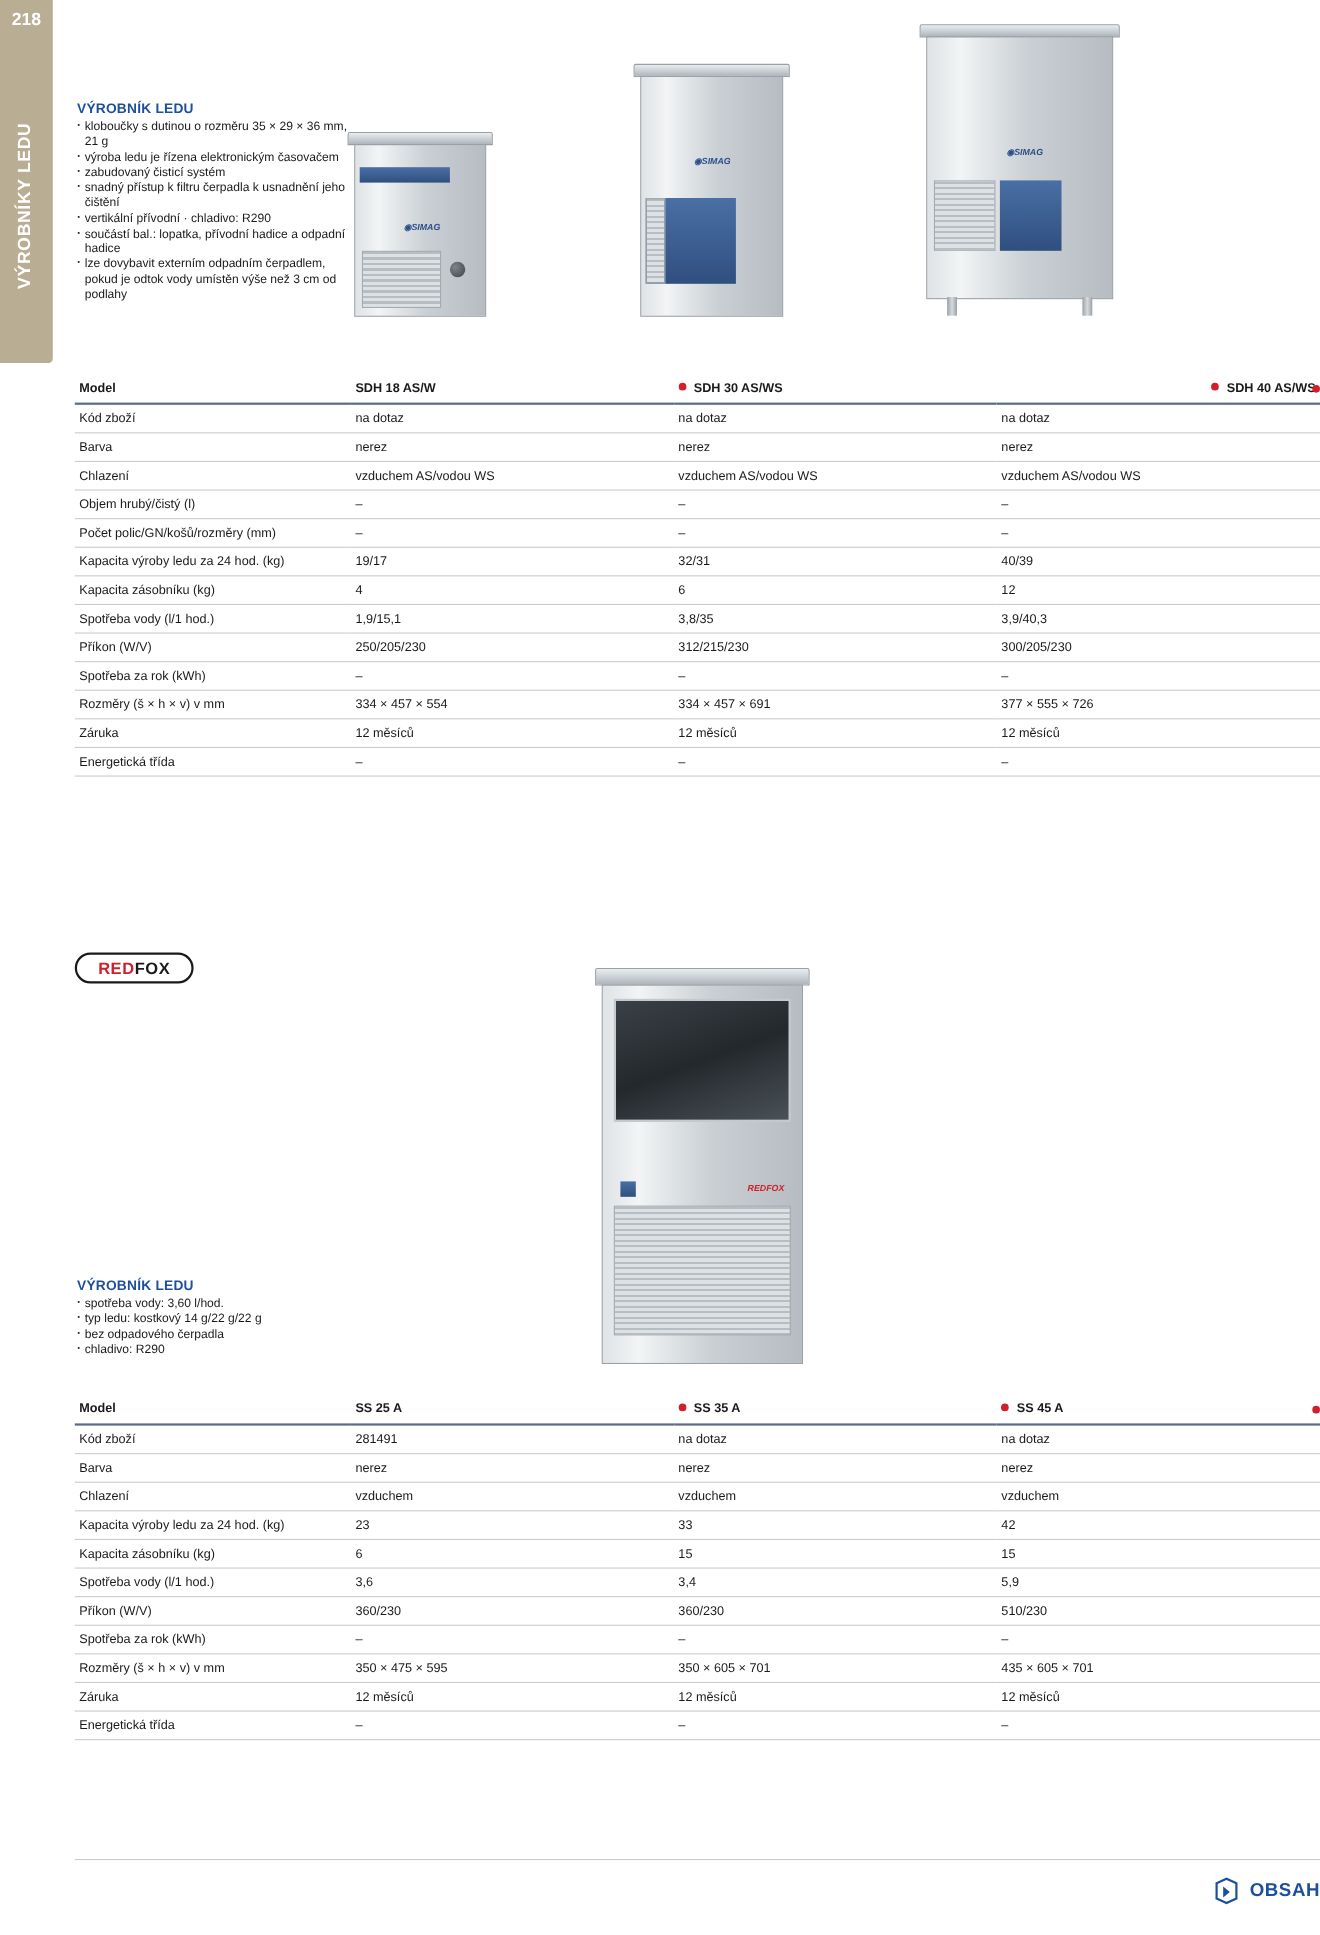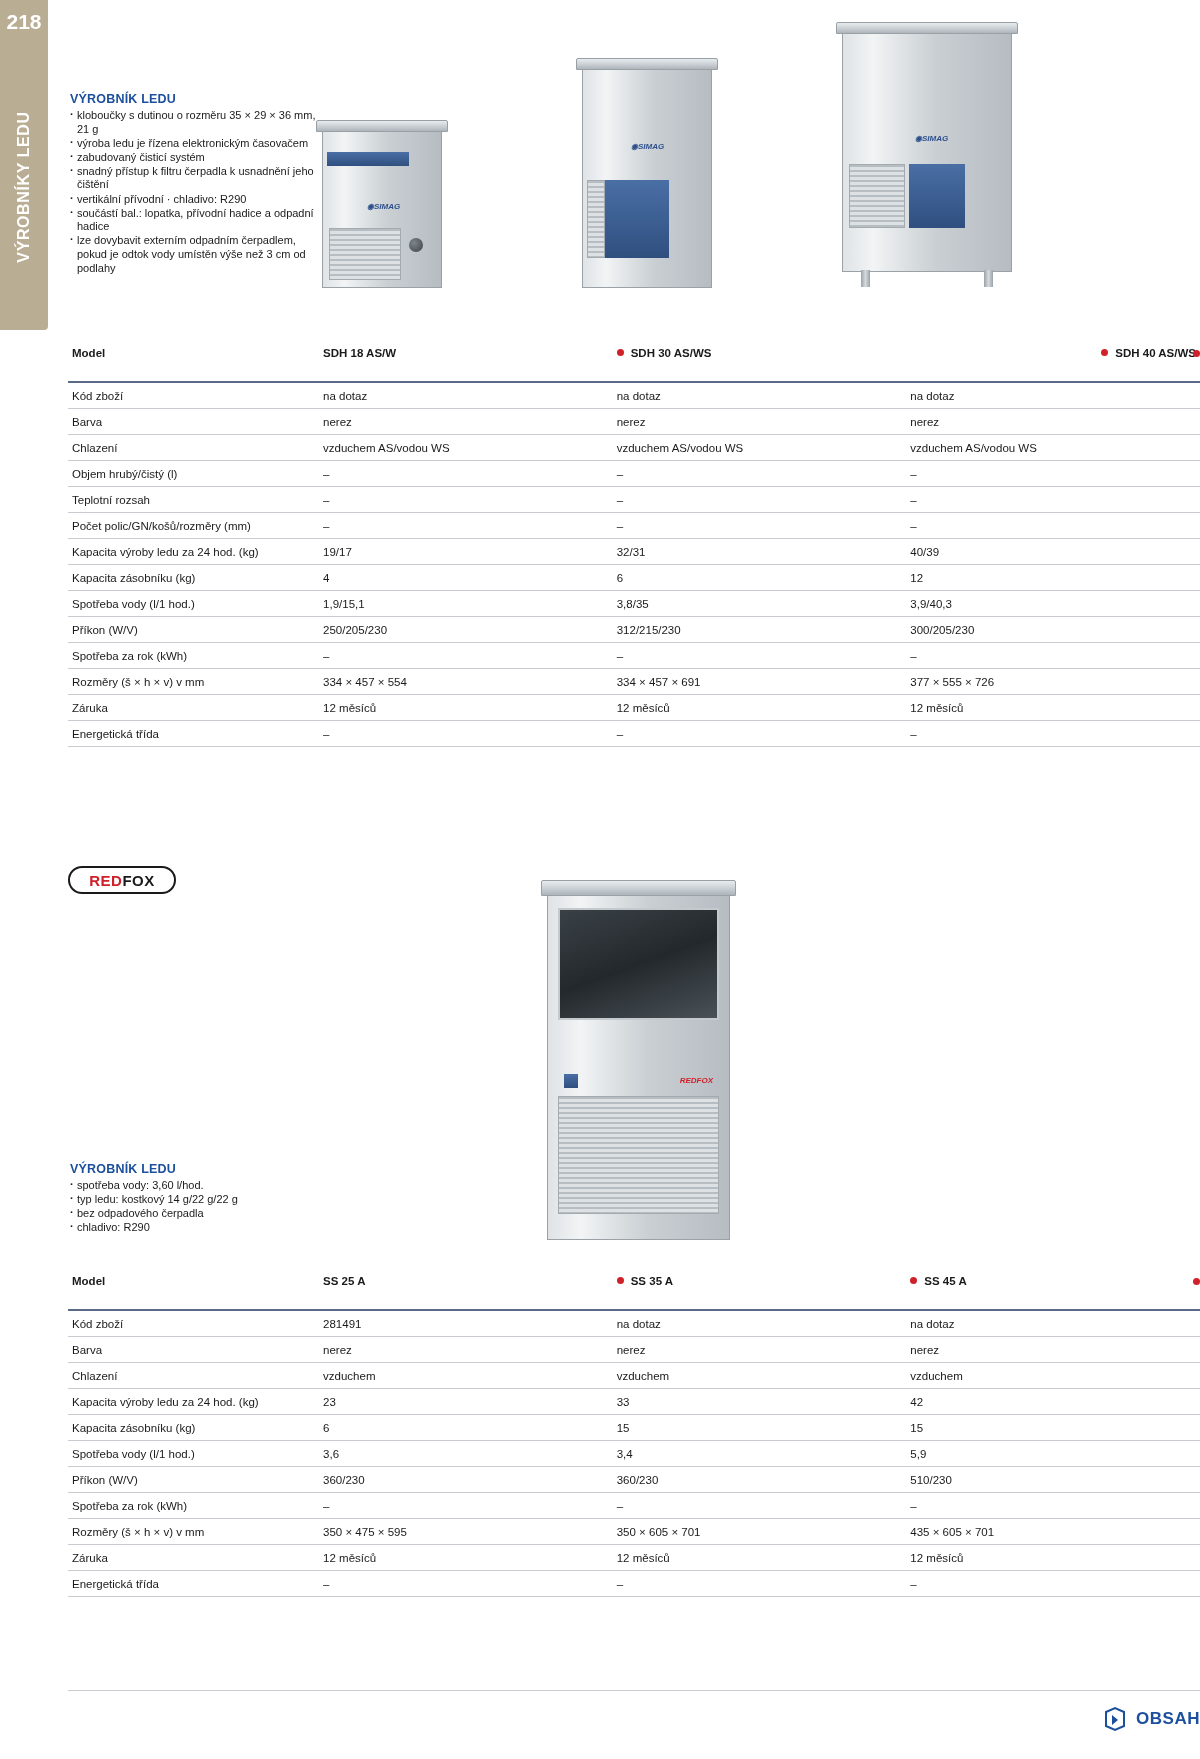--- a/index.html
+++ b/index.html
@@ -22,21 +22,21 @@
     height: 330px;
     background: #b9ad93;
     border-bottom-right-radius: 4px;
   }
   .side-tab .page-num {
     position: absolute;
     top: 10px; left: 0;
     width: 48px;
     text-align: center;
     color: #ffffff;
-    font-size: 21px;
+    font-size: 16px;
     font-weight: bold;
   }
   .side-tab .side-label {
     position: absolute;
     left: 0; top: 52px;
     width: 48px; height: 270px;
     display: flex;
     align-items: center;
     justify-content: center;
   }
@@ -166,21 +166,21 @@
     text-align: left;
     padding: 7px 4px 6px 4px;
     border-bottom: 1px solid #c8ccd0;
     vertical-align: top;
     font-weight: normal;
   }
   .spec-table thead th {
     font-weight: bold;
     font-size: 11.5px;
     border-bottom: 2px solid #5b6a86;
-    padding-bottom: 22px;
+    padding-bottom: 7px;
   }
   .spec-table .col-label { width: 236px; }
   .spec-table .col-v { width: 276px; }
   .dot {
     display: inline-block;
     width: 7px; height: 7px;
     border-radius: 50%;
     background: #d0202a;
     margin-right: 7px;
     vertical-align: middle;
@@ -337,26 +337,20 @@
         <td>vzduchem AS/vodou WS</td>
         <td>vzduchem AS/vodou WS</td>
       </tr>
       <tr>
         <td>Objem hrubý/čistý (l)</td>
         <td>–</td>
         <td>–</td>
         <td>–</td>
       </tr>
       <tr>
-        <td>Teplotní rozsah</td>
-        <td>–</td>
-        <td>–</td>
-        <td>–</td>
-      </tr>
-      <tr>
         <td>Počet polic/GN/košů/rozměry (mm)</td>
         <td>–</td>
         <td>–</td>
         <td>–</td>
       </tr>
       <tr>
         <td>Kapacita výroby ledu za 24 hod. (kg)</td>
         <td>19/17</td>
         <td>32/31</td>
         <td>40/39</td>

